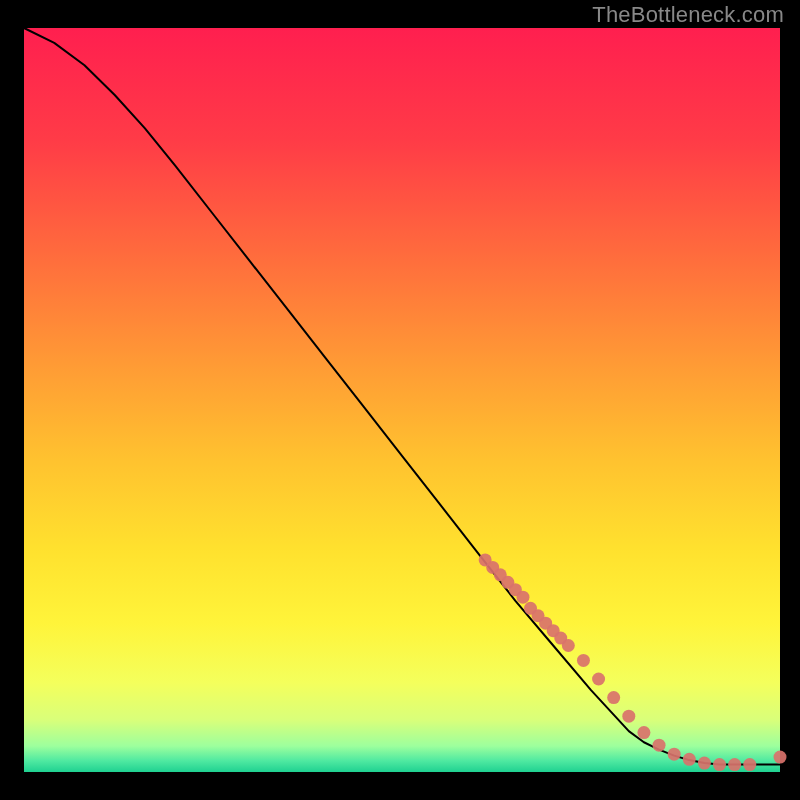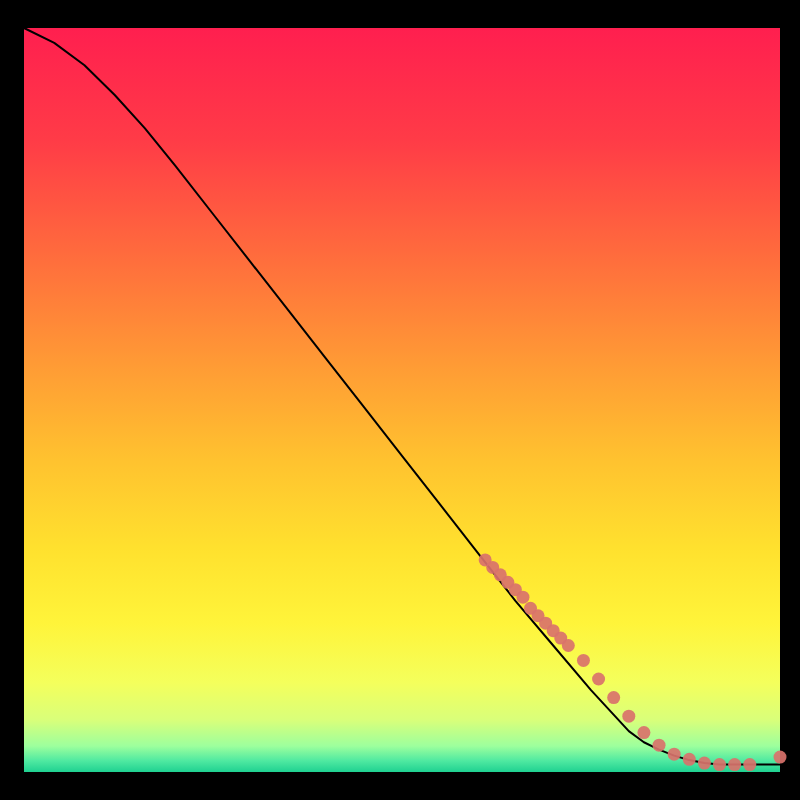--- a/index.html
+++ b/index.html
@@ -80,13 +80,14 @@
         <circle cx="659.04" cy="745.22" r="6.5" fill="#d9726b" fill-opacity="0.92"></circle>
         <circle cx="674.16" cy="754.14" r="6.5" fill="#d9726b" fill-opacity="0.92"></circle>
         <circle cx="689.28" cy="759.35" r="6.5" fill="#d9726b" fill-opacity="0.92"></circle>
         <circle cx="704.40" cy="763.07" r="6.5" fill="#d9726b" fill-opacity="0.92"></circle>
         <circle cx="719.52" cy="764.56" r="6.5" fill="#d9726b" fill-opacity="0.92"></circle>
         <circle cx="734.64" cy="764.56" r="6.5" fill="#d9726b" fill-opacity="0.92"></circle>
         <circle cx="749.76" cy="764.56" r="6.5" fill="#d9726b" fill-opacity="0.92"></circle>
         <circle cx="780.00" cy="757.12" r="6.5" fill="#d9726b" fill-opacity="0.92"></circle>
       </g>
     </svg>
+  <div class="watermark">TheBottleneck.com</div>
 </div>
 
 </body></html>

